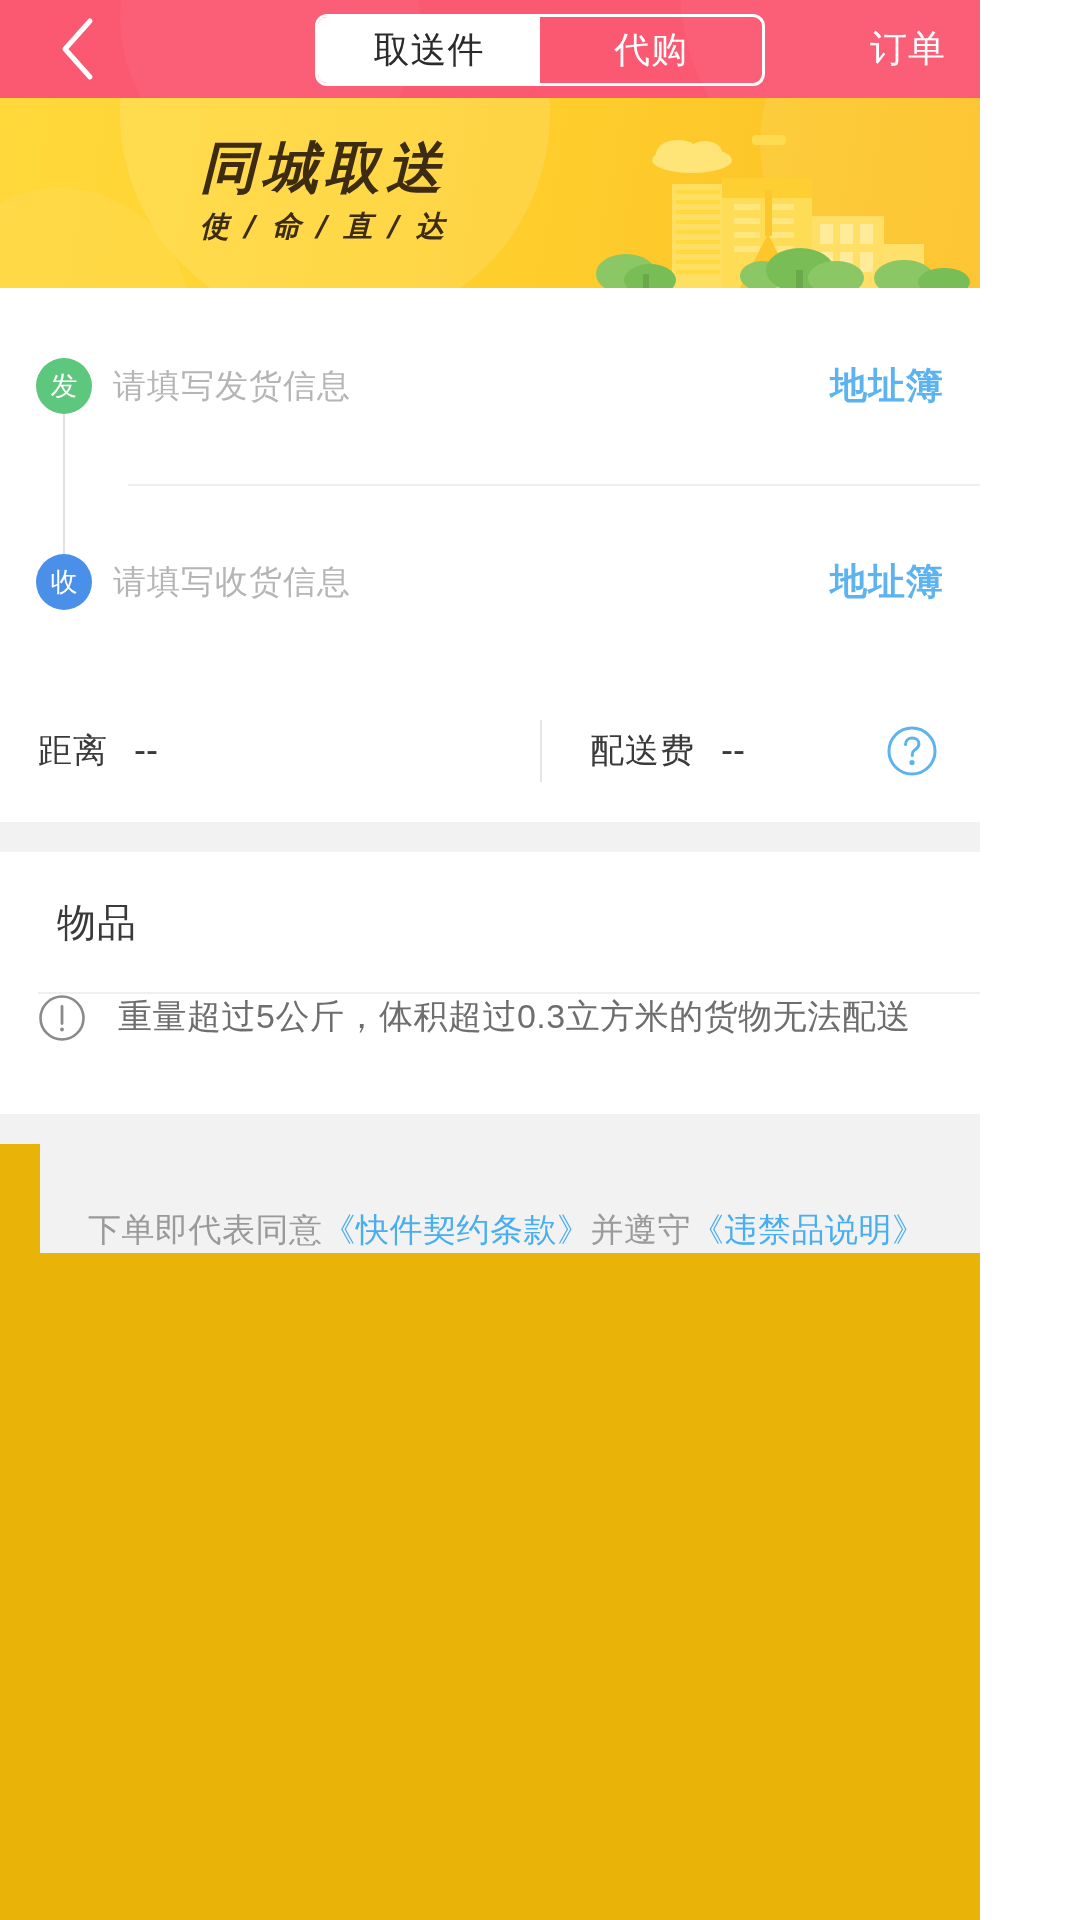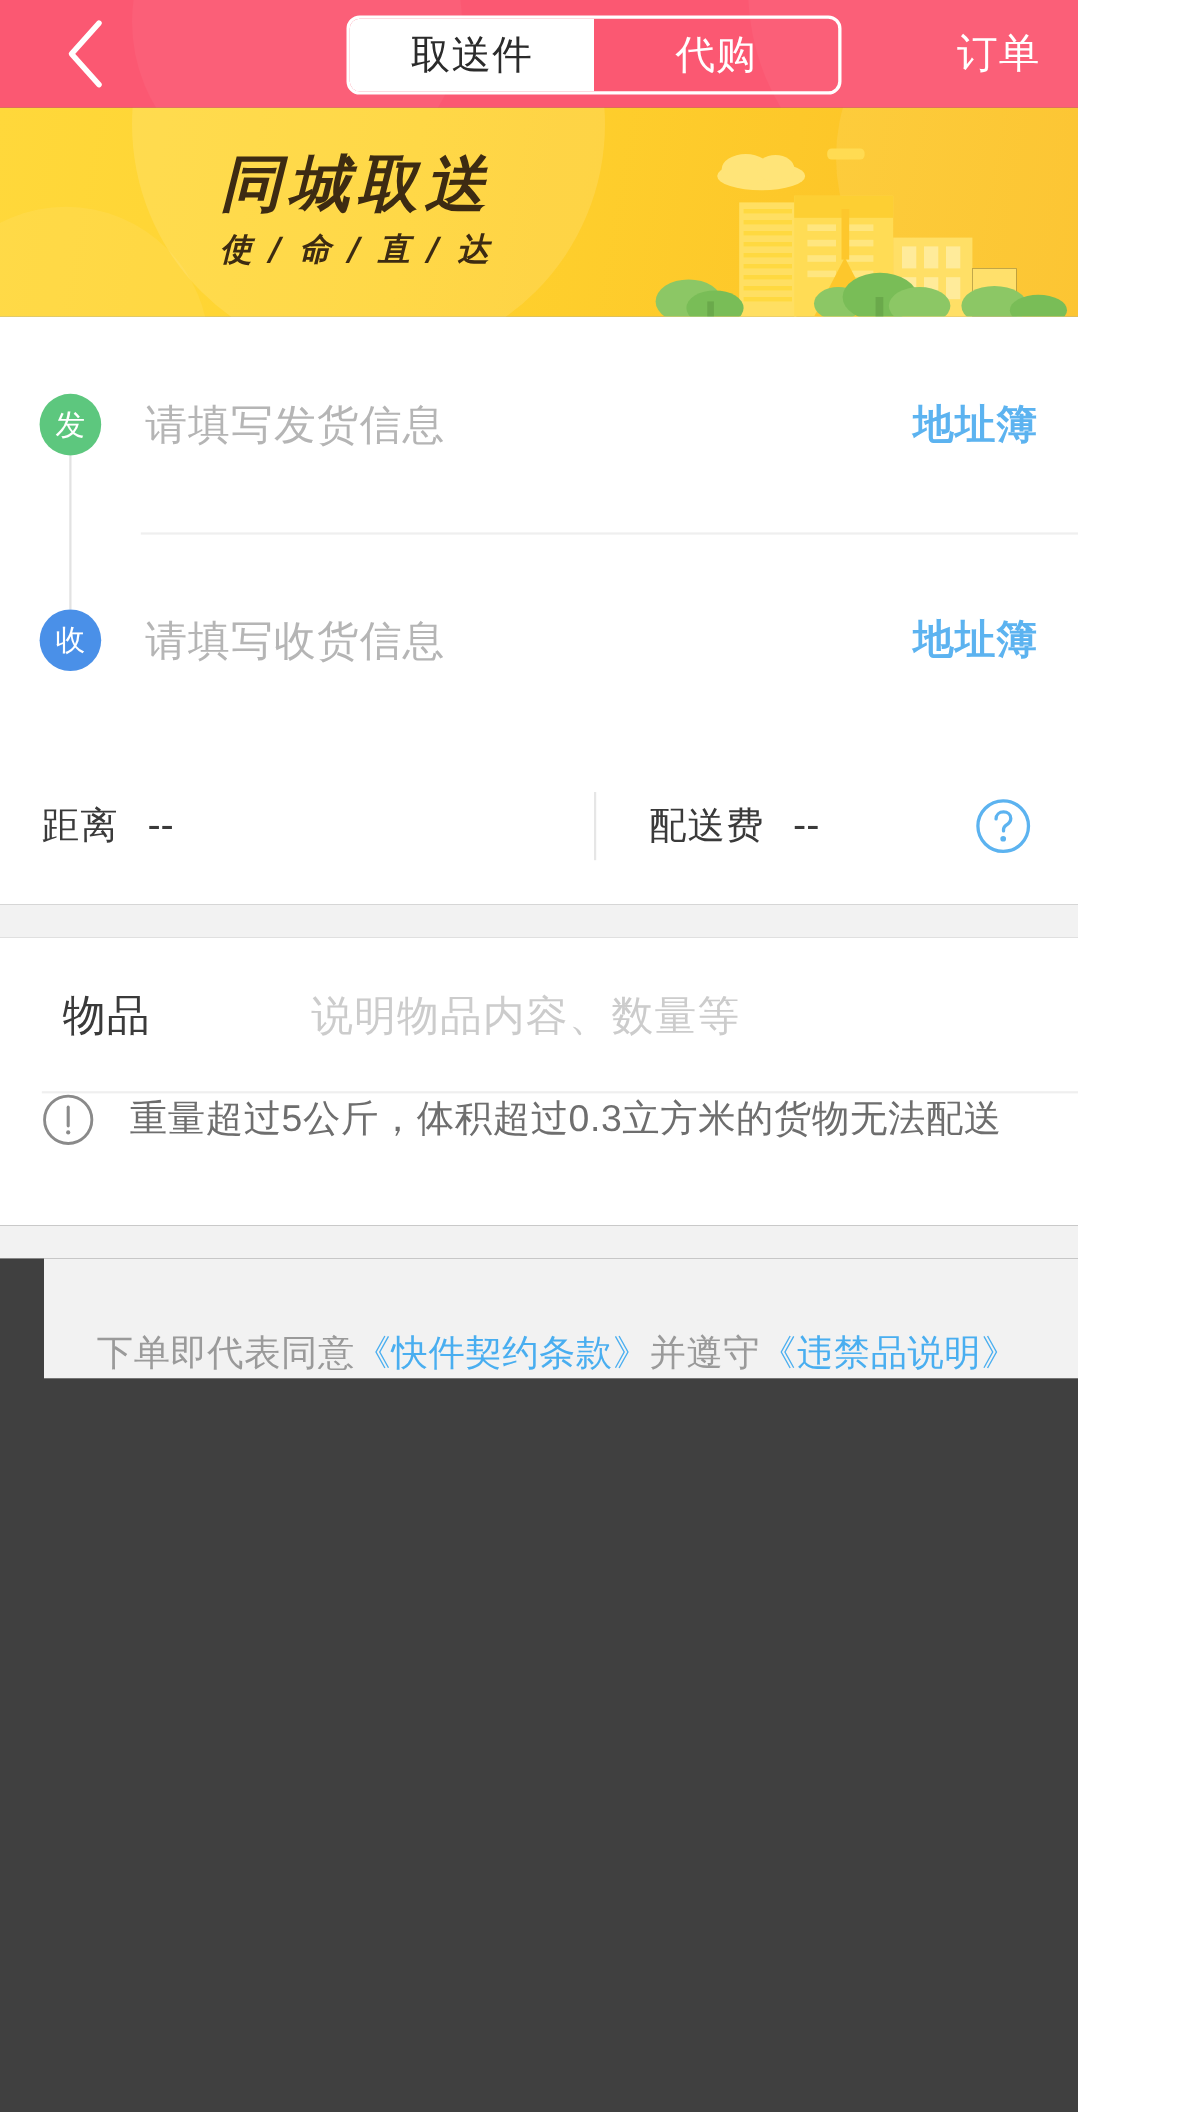--- a/index.html
+++ b/index.html
@@ -7,21 +7,21 @@
     width: 1080px;
     height: 1920px;
     font-family: "Liberation Sans", "DejaVu Sans", sans-serif;
     background: #ffffff;
     overflow: hidden;
   }
   #app {
     position: relative;
     width: 980px;
     height: 1920px;
-    background: #404040;
+    background: #eab308;
   }
 
   
   .header {
     position: relative;
     height: 98px;
     background: #fb5872;
     display: flex;
     align-items: center;
     overflow: hidden;
@@ -141,22 +141,22 @@
     border-radius: 50%;
     display: flex; align-items: center; justify-content: center;
     color: #ffffff;
     font-size: 27px;
     flex: 0 0 auto;
     z-index: 2;
   }
   .badge.send { background: #5dc77e; }
   .badge.recv { background: #4a90e8; }
   .addr-text {
-    margin-left: 40px;
-    font-size: 38px;
+    margin-left: 21px;
+    font-size: 33px;
     color: #b5b5b5;
     flex: 1 1 auto;
     letter-spacing: 1px;
   }
   .addr-link {
     color: #5cb3f0;
     font-size: 37px;
     margin-right: 36px;
     letter-spacing: 1px;
     font-weight: bold;
@@ -409,21 +409,20 @@
         </svg>
       </span>
     </div>
   </div>
 
   <div class="gap"></div>
 
   <div class="card">
     <div class="field-row">
       <div class="field-label">物品</div>
-      <div class="field-input">说明物品内容、数量等</div>
       <div class="row-divider"></div>
     </div>
 
     <div class="notice-row">
       <span class="notice-icon">
         <svg width="48" height="48" viewBox="0 0 48 48" fill="none">
           <circle cx="24" cy="24" r="21.5" stroke="#8a8a8a" stroke-width="2.6"></circle>
           <path d="M24 12.5v17" stroke="#8a8a8a" stroke-width="2.8" stroke-linecap="round"></path>
           <circle cx="24" cy="35.5" r="1.9" fill="#8a8a8a"></circle>
         </svg>

